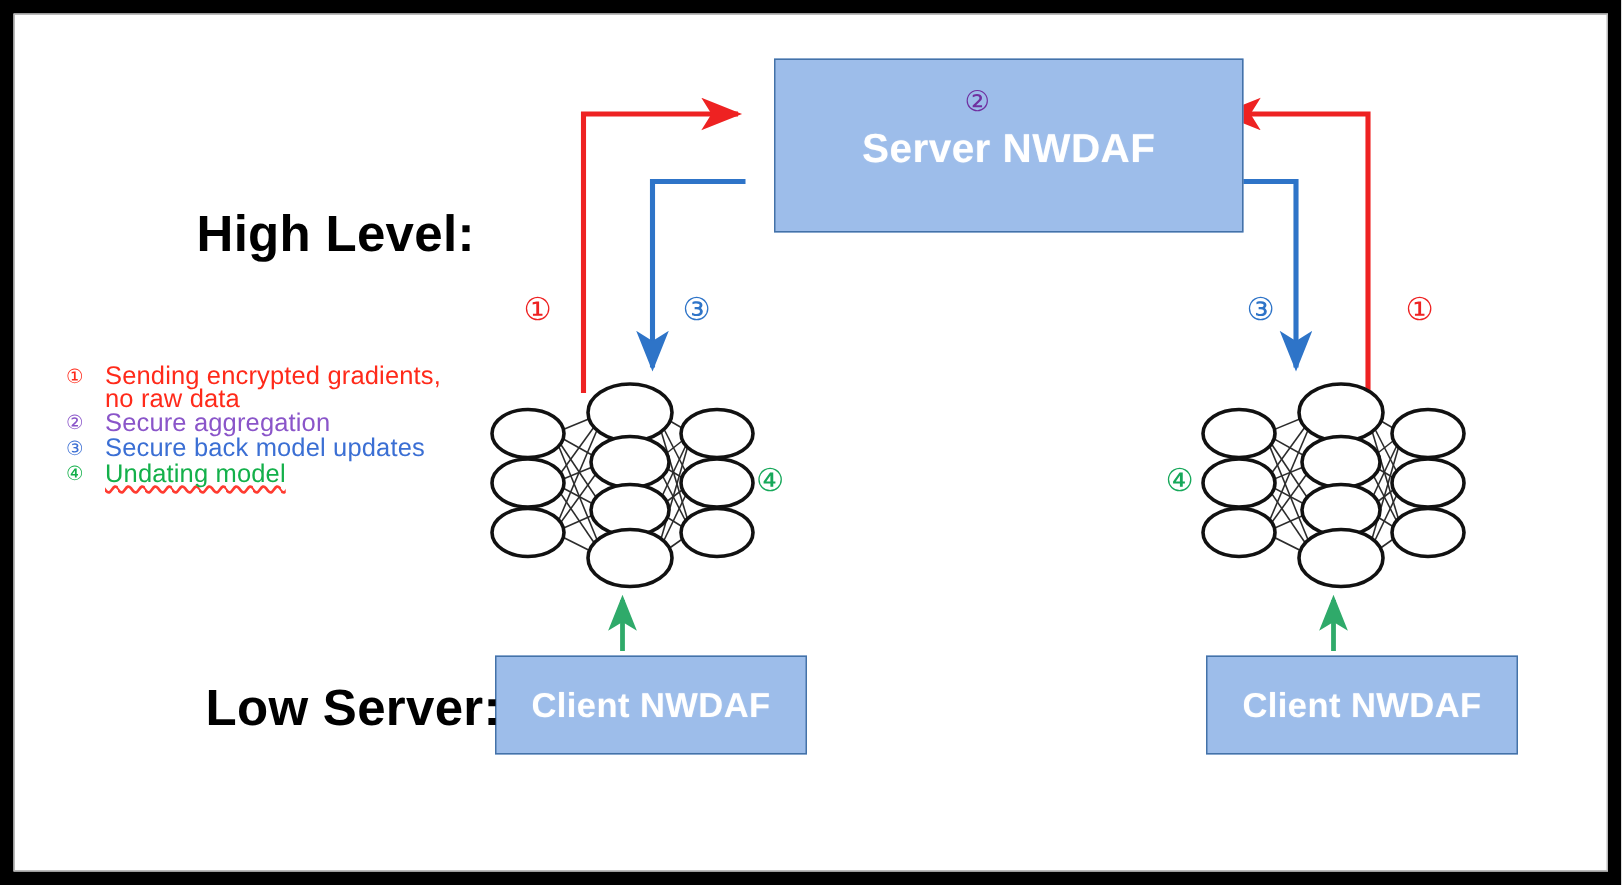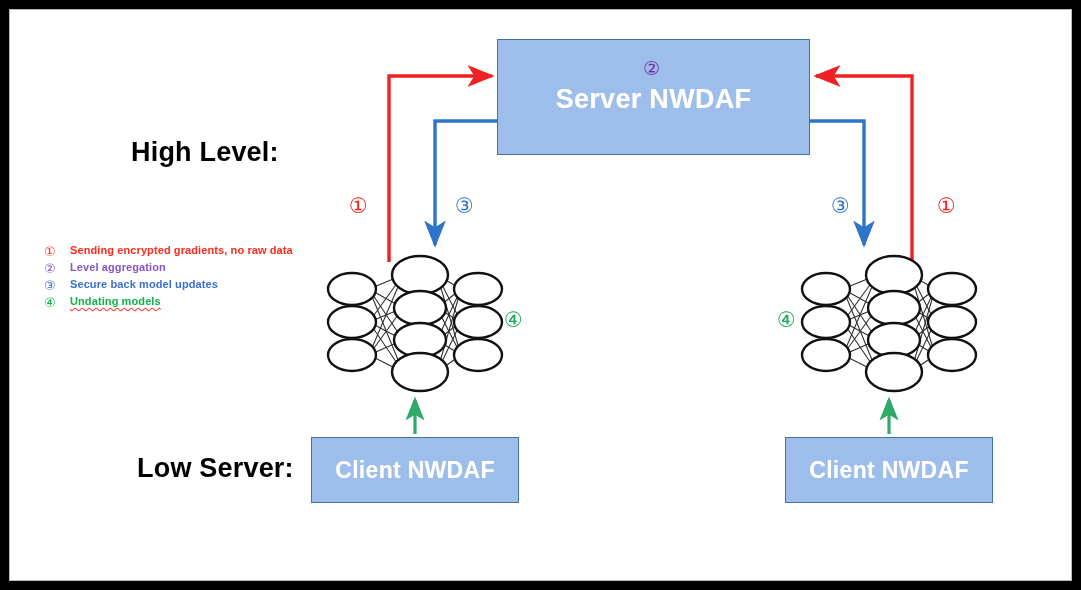--- a/index.html
+++ b/index.html
@@ -43,20 +43,21 @@
     box-sizing: border-box;
     background: #9DBDEA;
     border: 1px solid #4472a8;
     display: flex;
     align-items: center;
     justify-content: center;
     color: #ffffff;
     font-weight: bold;
     letter-spacing: 0.3px;
     text-shadow: 0 0 1px rgba(255,255,255,0.35);
+    margin-left: 19px;
   }
   #server-box {
     left: 497px; top: 39px;
     width: 313px; height: 116px;
     font-size: 27px;
     align-items: flex-start;
     padding-top: 44px;
   }
   #client-left-box {
     left: 311px; top: 437px;
@@ -64,21 +65,21 @@
     font-size: 23px;
   }
   #client-right-box {
     left: 785px; top: 437px;
     width: 208px; height: 66px;
     font-size: 23px;
   }
   
   .level-label {
     position: absolute;
-    font-size: 27px;
+    font-size: 34px;
     font-weight: bold;
     color: #000000;
     white-space: nowrap;
     letter-spacing: 0.2px;
   }
   #high-level-label { left: 131px; top: 137px; }
   #low-level-label  { left: 137px; top: 453px; }
   
   .step-marker {
     position: absolute;
@@ -111,25 +112,24 @@
   }
   .legend-num {
     width: 26px;
     flex: 0 0 26px;
     font-size: 13px;
     line-height: 15px;
     font-family: "DejaVu Sans", sans-serif;
     padding-top: 1px;
   }
   .legend-text {
-    font-size: 11px;
-    font-weight: bold;
+    font-size: 17px;
+    font-weight: normal;
     line-height: 15px;
     letter-spacing: 0.1px;
-    text-align: center;
   }
   .txt-red    { color: #ff2a1a; }
   .txt-purple { color: #8a55c9; }
   .txt-blue   { color: #3b6fd4; }
   .txt-green  { color: #13b04a; }
   .spell-error {
     text-decoration: underline wavy #ff3b30;
     text-decoration-skip-ink: none;
     text-underline-offset: 2px;
   }
@@ -286,25 +286,25 @@
   <div class="step-marker marker-green" id="marker-4-left">④</div>
   <div class="step-marker marker-green" id="marker-4-right">④</div>
 
   <div id="legend">
     <div class="legend-row">
       <span class="legend-num txt-red">①</span>
       <span class="legend-text txt-red">Sending encrypted gradients, no raw data</span>
     </div>
     <div class="legend-row">
       <span class="legend-num txt-purple">②</span>
-      <span class="legend-text txt-purple">Level aggregation</span>
+      <span class="legend-text txt-purple">Secure aggregation</span>
     </div>
     <div class="legend-row">
       <span class="legend-num txt-blue">③</span>
       <span class="legend-text txt-blue">Secure back model updates</span>
     </div>
     <div class="legend-row">
       <span class="legend-num txt-green">④</span>
-      <span class="legend-text txt-green spell-error">Undating models</span>
+      <span class="legend-text txt-green spell-error">Undating model</span>
     </div>
   </div>
 
 </div>
 
 </body></html>

